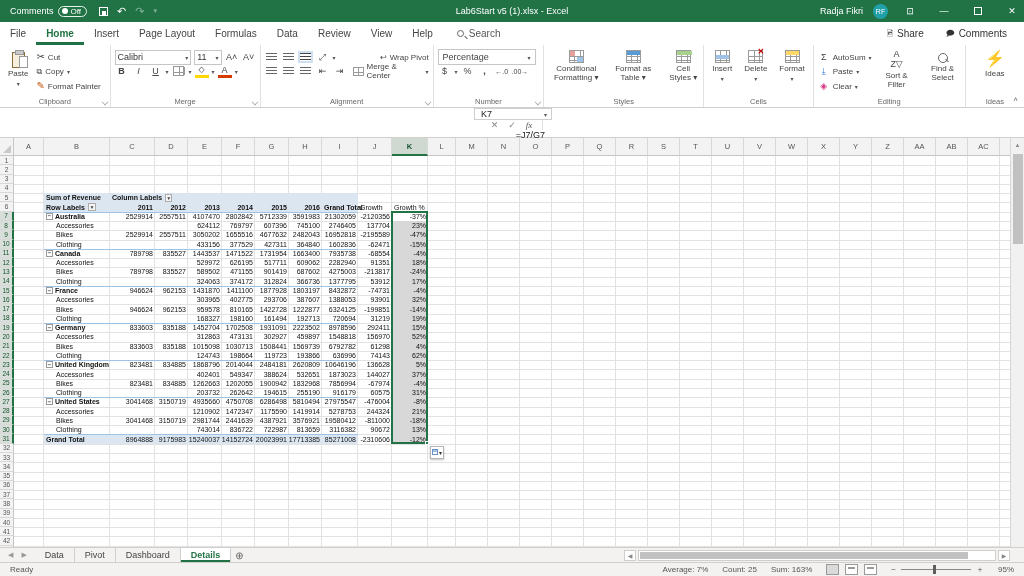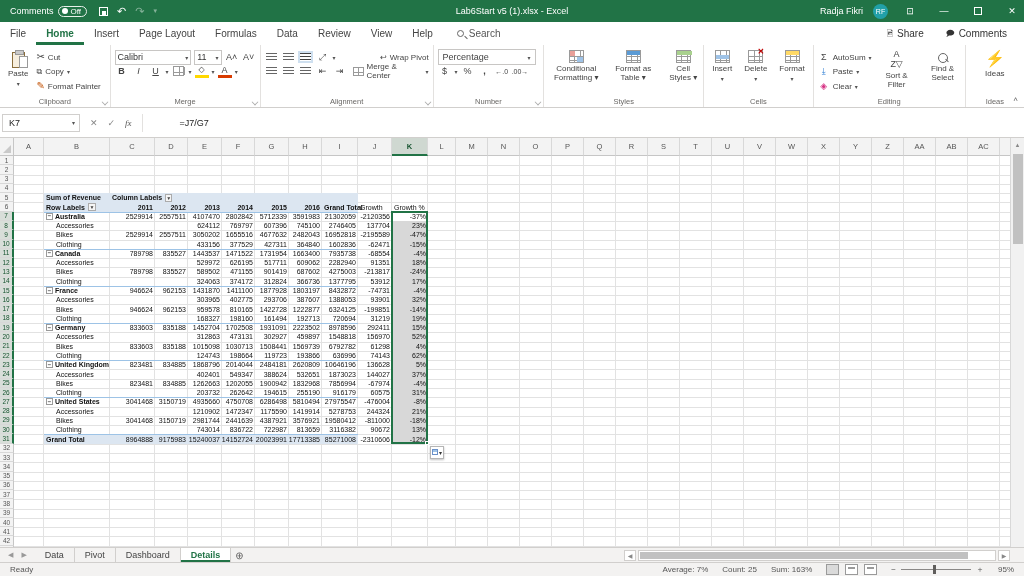--- a/index.html
+++ b/index.html
@@ -64,21 +64,21 @@
   .tbl:after { content:""; position:absolute; left:0; top:0; right:0; height:4px; background:#5b9bd5; }
   .cs1:after { content:""; position:absolute; left:0; top:0; width:15px; height:4px; background:#a9d18e; }
   .ins:after { content:""; position:absolute; left:0; top:4px; right:0; height:4px; background:#9fc3e7; }
   .del:before { content:"✕"; position:absolute; right:-2px; top:-3px; color:#c00000; font-size:8px; font-weight:bold; }
   .fmt:after { content:""; position:absolute; left:0; top:0; right:0; height:4px; background:#ffd966; }
   .edit-ic { width:12px; text-align:center; font-size:9px; }
   .ideas-bolt { color:#2b7cd3; font-size:16px; }
   .chev { position:absolute; right:6px; bottom:3px; font-size:8px; color:#666; }
 
   
-  .fbar { position:absolute; left:0; top:108px; width:1024px; height:30px; background:#fff; border-bottom:1px solid #d1cfcd; display:flex; align-items:center; }
+  .fbar { position:absolute; left:0; top:108px; width:1024px; height:30px; background:#fff; border-bottom:1px solid #d1cfcd; display:flex; align-items:center;flex-direction:column; }
   .namebox { width:78px; height:18px; border:1px solid #d1cfcd; margin-left:2px; display:flex; align-items:center; font-size:9px; padding-left:6px; color:#222; }
   .namebox .caret { margin-left:auto; margin-right:4px; }
   .fx-btns { display:flex; align-items:center; gap:10px; padding:0 10px; border-right:1px solid #e3e1df; height:18px; color:#888; font-size:9px; }
   .fx { font-style:italic; font-family:"Liberation Serif", serif; color:#555; }
   .formula-text { padding-left:8px; font-size:9px; color:#222; font-family:"Liberation Sans", sans-serif;margin-left:29px; }
 
   
   .grid-zone { position:absolute; left:0; top:138px; width:1010px; height:409px; background:#fff; overflow:hidden; }
   .colh { position:absolute; top:0; height:18px; background:#f3f3f3; border-right:1px solid #d8d8d8; border-bottom:1px solid #c6c6c6; font-size:7.5px; color:#555; display:flex; align-items:center; justify-content:center; }
   .colh.sel { background:#cfd8d1; color:#16532f; border-bottom:2px solid #217346; font-weight:bold; }

